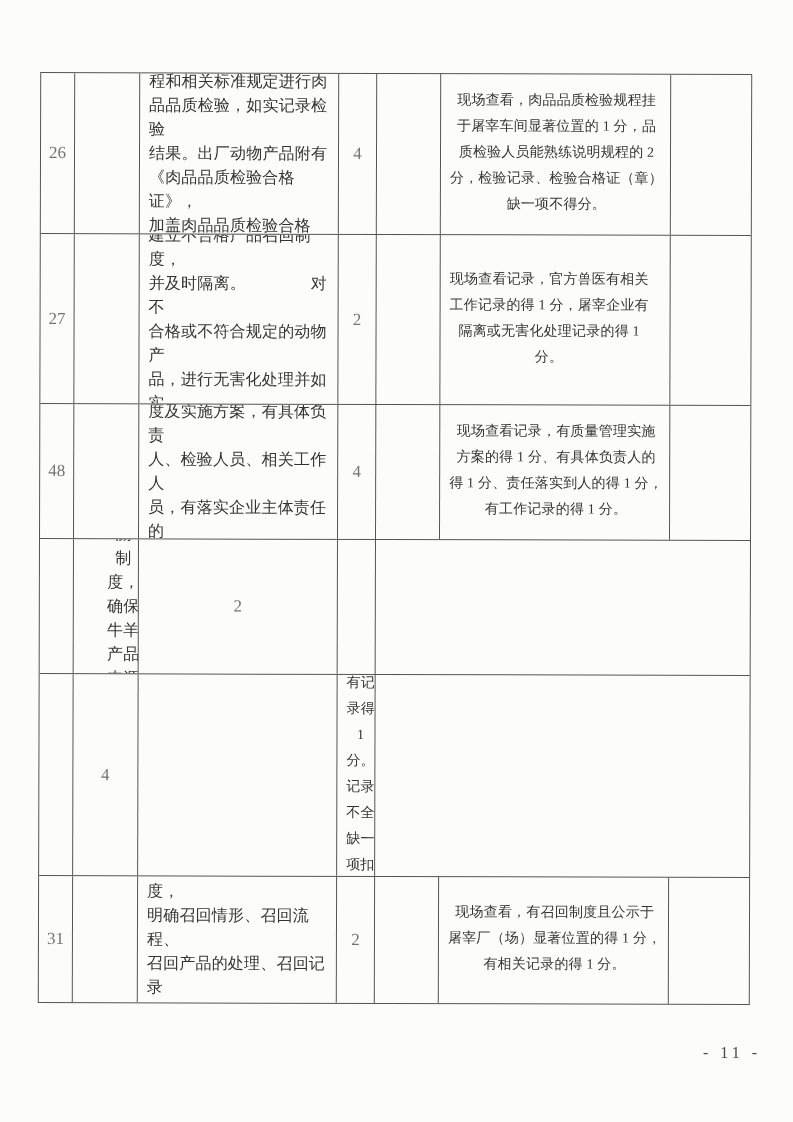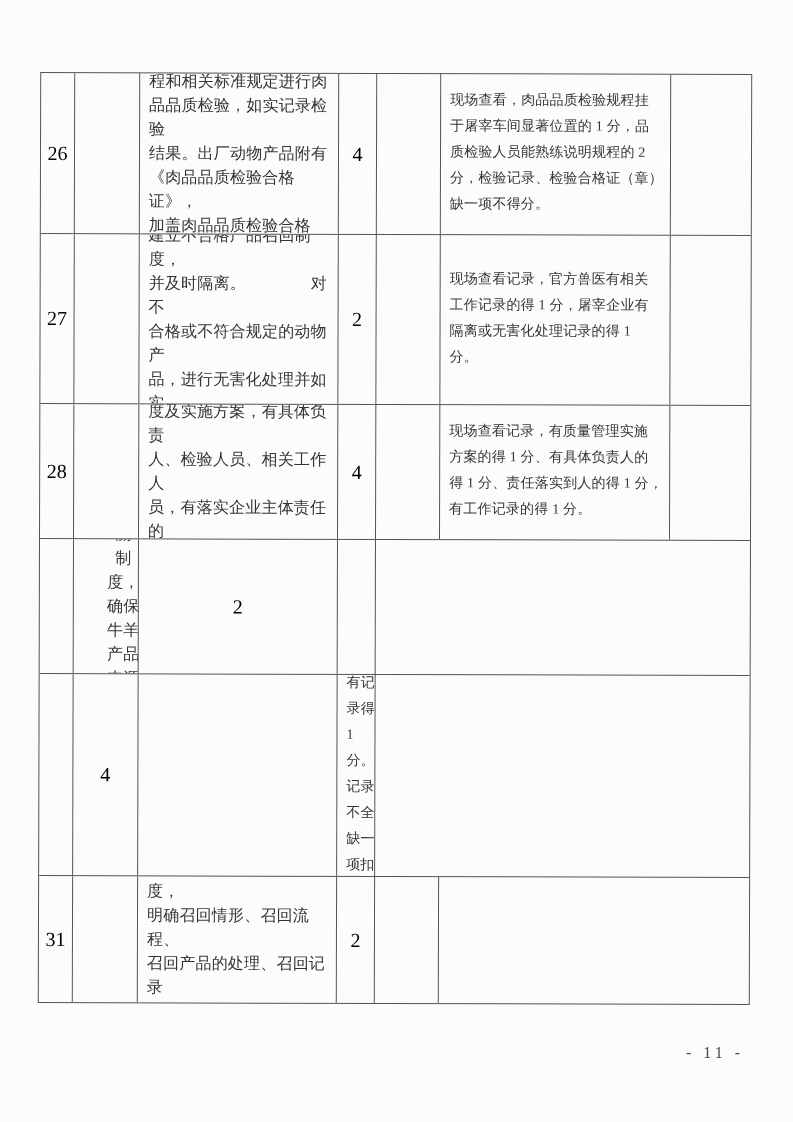--- a/index.html
+++ b/index.html
@@ -42,41 +42,41 @@
   .cell {
     border-right: 1px solid #555;
     box-sizing: border-box;
     display: flex;
     align-items: center;
     overflow: hidden;
   }
   .cell:last-child { border-right: none; }
   .num, .score {
     justify-content: center;
-    font-size: 20px;
-    color: #000000;
+    font-size: 17px;
+    color: #737373;
   }
   .criteria { padding: 4px 6px 4px 9px; }
-  .method   { padding: 4px 4px 8px 9px; }
+  .method   { padding: 4px 4px 8px 9px; text-align: center; }
   .txt {
     white-space: pre-line;
     font-size: 16px;
     line-height: 24px;
     letter-spacing: 0.2px;
     color: #343434;
   }
   .method .txt {
     font-size: 14px;
     line-height: 26px;
   }
   .center-text { justify-content: center; }
   .center-text .txt { text-align: center; margin-left: 32px; }
   .footer {
     position: absolute;
-    left: 660px;
+    left: 677px;
     top: 1044px;
     width: 110px;
     text-align: center;
     font-size: 16px;
     letter-spacing: 4px;
     color: #4a4a4a;
   }
 </style>
 </head>
 <body>
@@ -123,21 +123,21 @@
       <div class="cell method">
           <div class="txt">现场查看记录，官方兽医有相关
 工作记录的得 1 分，屠宰企业有
 隔离或无害化处理记录的得 1
 分。</div>
         </div>
       <div class="cell"></div>
     </div>
 
     <div class="row r2">
-      <div class="cell num">28</div>
+      <div class="cell num">48</div>
       <div class="cell"></div>
       <div class="cell criteria">
           <div class="txt">建立肉品质量安全管理制
 度及实施方案，有具体负责
 人、检验人员、相关工作人
 员，有落实企业主体责任的
 相关记录。</div>
         </div>
       <div class="cell score">4</div>
       <div class="cell"></div>
@@ -178,19 +178,24 @@
       <div class="cell num">31</div>
       <div class="cell"></div>
       <div class="cell criteria">
           <div class="txt">建立不合格产品召回制度，
 明确召回情形、召回流程、
 召回产品的处理、召回记录
 等内容。</div>
         </div>
       <div class="cell score">2</div>
       <div class="cell"></div>
+      <div class="cell method">
+          <div class="txt">现场查看，有召回制度且公示于
+屠宰厂（场）显著位置的得 1 分，
+有相关记录的得 1 分。</div>
+        </div>
       <div class="cell"></div>
     </div>
 
   </div>
 
   <div class="footer">- 11 -</div>
 </div>
 
 </body></html>

